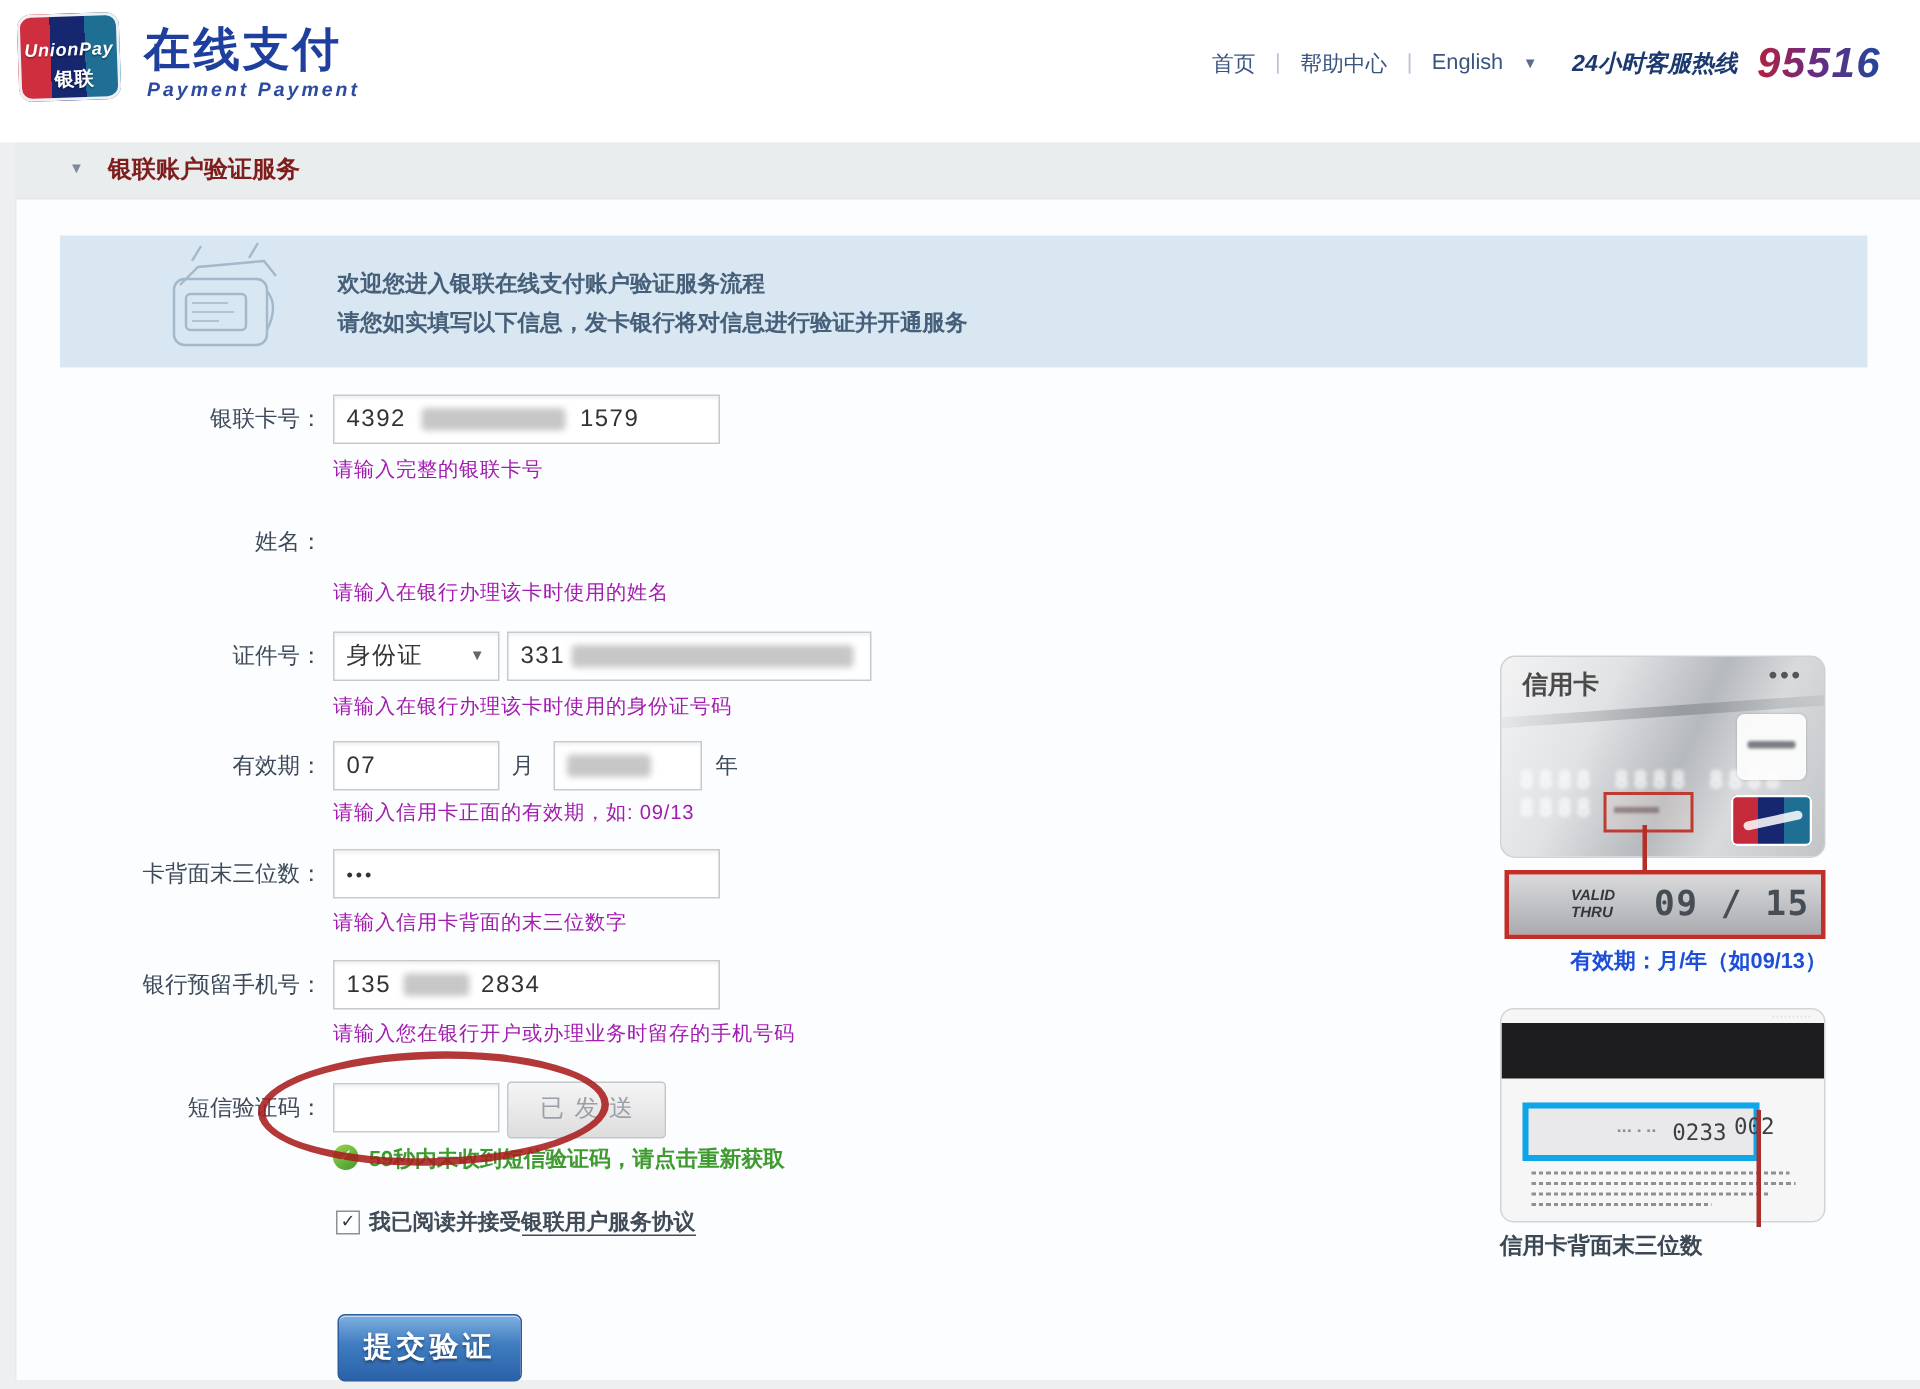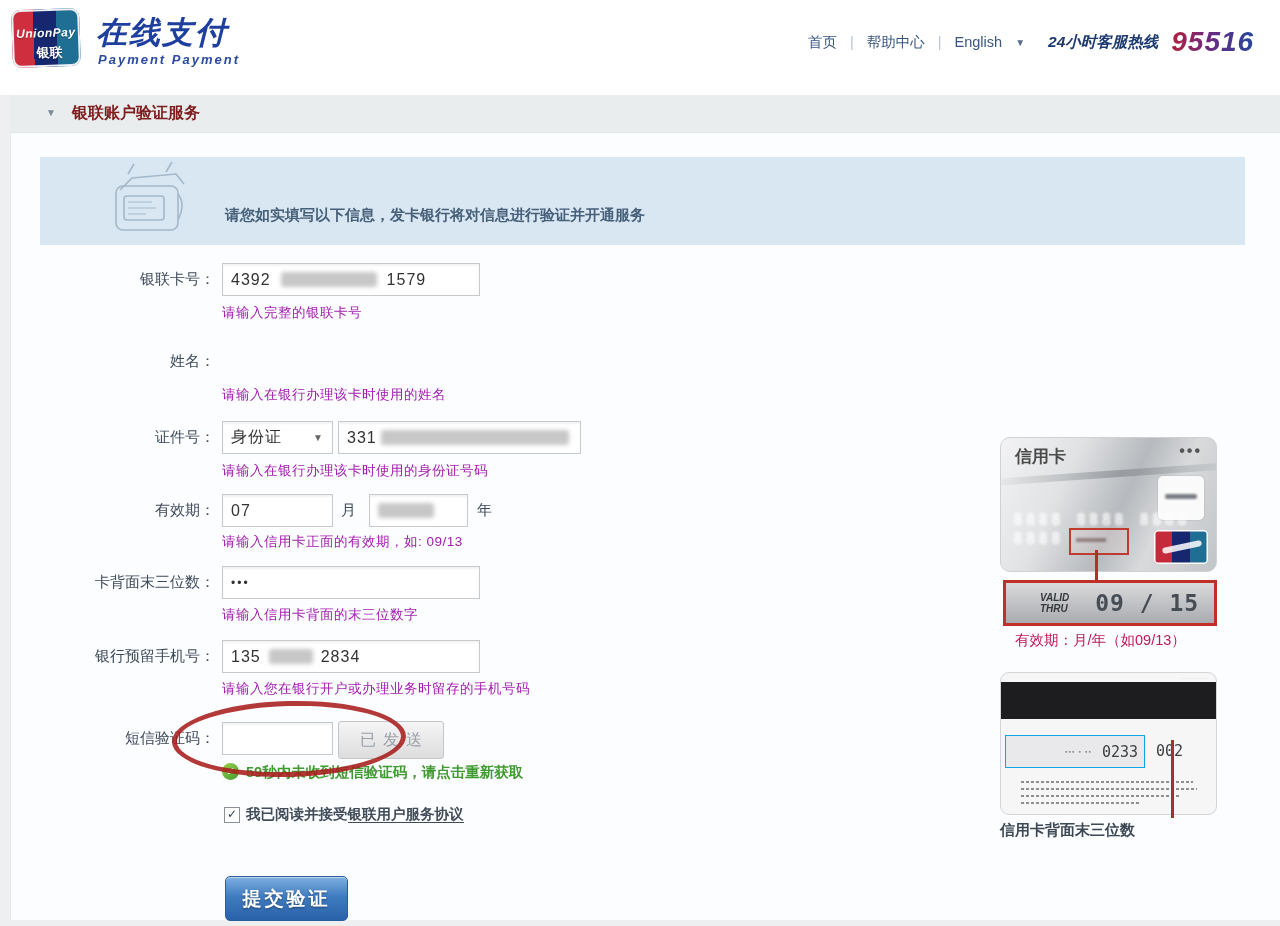--- a/index.html
+++ b/index.html
@@ -8,21 +8,21 @@
   
   .top{position:absolute;top:0;left:0;width:1280px;height:95px;background:#ffffff;}
   .logo-mark{position:absolute;left:12px;top:9px;width:68px;height:58px;border-radius:9px;
              background:linear-gradient(90deg,#cf2e3e 0 32%,#16276f 32% 66%,#1e6f93 66% 100%);
              transform:rotate(-2deg);box-shadow:0 0 0 2px #eef0f6 inset;}
   .logo-mark .mark-en{position:absolute;top:17px;left:0;right:0;text-align:center;color:#fff;
              font-size:12px;font-weight:bold;font-style:italic;letter-spacing:.5px;
              text-shadow:0 1px 1px rgba(0,0,0,.35);}
   .logo-mark .mark-cn{position:absolute;bottom:5px;left:24px;color:#fff;font-size:13px;font-weight:bold;
              text-shadow:0 1px 1px rgba(0,0,0,.35);}
-  .brand-cn{position:absolute;left:96px;top:12px;font-size:31px;font-weight:bold;font-style:italic;
+  .brand-cn{position:absolute;left:96px;top:12px;font-size:31px;font-weight:bold;
             color:#1e3f9d;letter-spacing:2px;text-align:right;}
   .brand-en{position:absolute;left:98px;top:52px;font-size:13px;font-weight:bold;font-style:italic;
             color:#2b4aa0;letter-spacing:2px;}
   .nav{position:absolute;left:808px;top:26px;width:480px;display:flex;align-items:center;gap:13px;
        font-size:14.5px;color:#3a5680;white-space:nowrap;}
   .nav .link{cursor:pointer;}
   .nav .divider{color:#b9c4d2;}
   .nav .caret{font-size:10px;color:#5a6f8c;}
   .hotline-label{font-size:15.5px;font-weight:bold;font-style:italic;color:#1d3a70;margin-left:10px;}
   .hotline-number{font-size:28px;font-weight:bold;font-style:italic;letter-spacing:1px;
@@ -88,32 +88,32 @@
   .cf-uplogo{position:absolute;right:8px;bottom:7px;width:54px;height:34px;border-radius:4px;overflow:hidden;
         background:linear-gradient(90deg,#c42a3a 0 33%,#16276f 33% 66%,#1e6f93 66% 100%);
         box-shadow:0 0 0 1.5px #fff inset;}
   .cf-uplogo i{position:absolute;left:8px;top:14px;width:40px;height:6px;background:rgba(255,255,255,.85);
         transform:rotate(-12deg);border-radius:3px;}
   .cf-redbox{position:absolute;left:68px;top:90px;width:56px;height:23px;border:2px solid #bf3a30;
         background:rgba(255,225,222,.18);}
   .cf-redbox i{position:absolute;left:5px;top:8px;width:30px;height:4px;background:rgba(90,60,60,.5);filter:blur(1px);}
   .connector{position:absolute;left:1095px;top:550px;width:3px;height:32px;background:#b23028;}
   .valid-box{position:absolute;left:1003px;top:580px;width:208px;height:40px;border:3px solid #c13028;
-        background:linear-gradient(180deg,#dadadc,#a9abaf);display:flex;align-items:center;}
+        background:linear-gradient(180deg,#dadadc,#a9abaf);display:flex;align-items:center;justify-content:center;}
   .vb-words{margin-left:34px;font-size:10px;font-weight:bold;font-style:italic;color:#33383d;line-height:11px;}
   .vb-value{margin-left:26px;font-size:23px;font-weight:bold;color:#474d55;
         font-family:"DejaVu Sans Mono",monospace;letter-spacing:1px;}
-  .caption1{position:absolute;left:1015px;top:631px;font-size:14.5px;color:#be185d;font-weight:normal;}
+  .caption1{position:absolute;left:1047px;top:631px;font-size:14.5px;color:#1d4ed8;font-weight:bold;}
   
   .card-back{position:absolute;left:1000px;top:672px;width:215px;height:141px;border-radius:9px;
         background:#f6f6f7;border:1px solid #d2d5d8;overflow:hidden;}
   .cb-topdots{position:absolute;right:8px;top:2px;font-size:5px;color:#9aa2a8;letter-spacing:1px;}
   .cb-stripe{position:absolute;left:0;top:9px;width:215px;height:37px;background:#1d1d20;}
-  .cb-sig{position:absolute;left:4px;top:62px;width:132px;height:31px;background:#e9e9eb;
-        border:1px solid #0ea5e9;display:flex;align-items:center;justify-content:flex-end;padding-right:6px;}
+  .cb-sig{position:absolute;left:14px;top:62px;width:132px;height:31px;background:#e9e9eb;
+        border:4px solid #0ea5e9;display:flex;align-items:center;justify-content:flex-end;padding-right:18px;}
   .cb-sig .sig-marks{font-size:7px;color:#8d9096;margin-right:10px;letter-spacing:1px;}
   .cb-sig .sig-num{font-size:15px;color:#3c4043;font-family:"DejaVu Sans Mono",monospace;}
   .cb-cvn{position:absolute;left:155px;top:69px;font-size:15px;color:#3c4043;
         font-family:"DejaVu Sans Mono",monospace;}
   .cb-lines{position:absolute;left:20px;top:108px;width:175px;}
   .cb-lines i{display:block;height:2px;margin-bottom:5px;
         background:repeating-linear-gradient(90deg,#8f9094 0 3px,transparent 3px 5px);}
   .redline{position:absolute;left:1171px;top:740px;width:3px;height:78px;background:#a9302a;z-index:4;}
   .caption2{position:absolute;left:1000px;top:821px;font-size:15px;color:#3c4854;font-weight:bold;}
   .v-bold{font-weight:bold;}
@@ -154,20 +154,21 @@
     <g fill="none" stroke="#a3b8c9" stroke-width="1.6">
       <path d="M22 30 L34 18 L78 14 L86 24"></path>
       <path d="M30 14 L36 4"></path>
         <path d="M68 12 L74 2"></path>
       <rect x="18" y="26" width="62" height="44" rx="7"></rect>
       <rect x="26" y="36" width="40" height="24" rx="3"></rect>
       <path d="M30 42 h24 M30 48 h28 M30 54 h18" stroke-width="1.1"></path>
       <path d="M80 34 q8 10 0 26"></path>
     </g>
   </svg>
+  <div class="welcome-l1">欢迎您进入银联在线支付账户验证服务流程</div>
   <div class="welcome-l2">请您如实填写以下信息，发卡银行将对信息进行验证并开通服务</div>
 
   <div class="flabel" style="top:270px">银联卡号：</div>
   <div class="finput" style="left:222px;top:263px;width:240px">
     <span>4392</span>
     <span class="blob" style="width:96px;margin:0 10px"></span>
     <span>1579</span>
   </div>
   <div class="fhint" style="top:304px">请输入完整的银联卡号</div>
 

